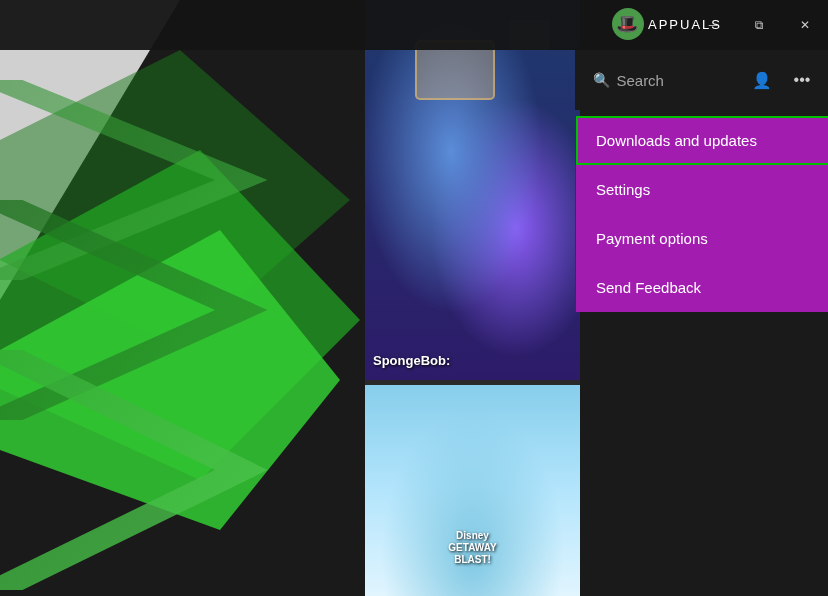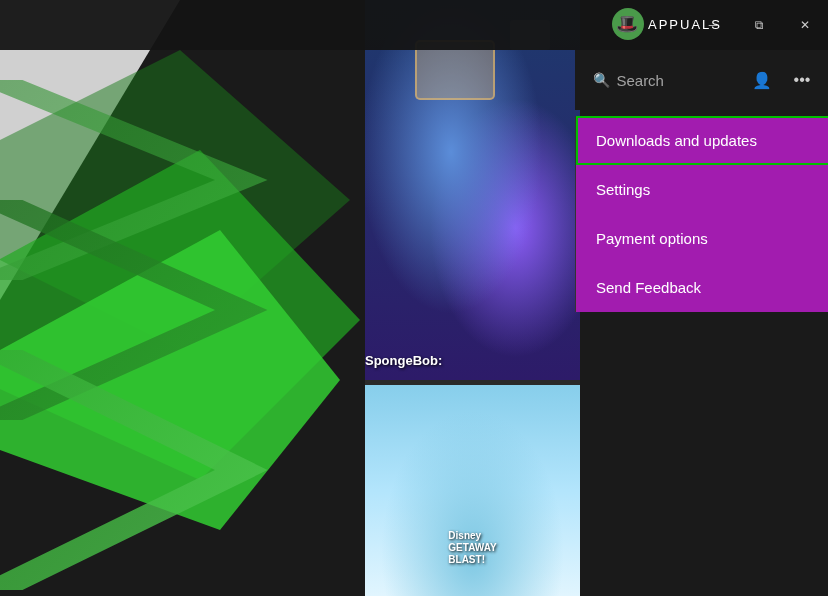--- a/index.html
+++ b/index.html
@@ -71,21 +71,21 @@
       height: 100%;
       background: 
         radial-gradient(ellipse at 40% 40%, #5b8dd9 0%, transparent 50%),
         radial-gradient(ellipse at 70% 60%, #8b5cf6 0%, transparent 40%),
         linear-gradient(to bottom, #1e3a6e, #2d1b69);
     }
 
     .thumbnail-label {
       position: absolute;
       bottom: 12px;
-      left: 0;
+      left: 8px;
       color: #fff;
       font-size: 13px;
       font-weight: 600;
       text-shadow: 1px 1px 3px #000;
     }
 
     .thumbnail-bottom {
       position: absolute;
       top: 385px;
       left: 0;
@@ -279,21 +279,21 @@
       <div class="thumbnail-top-inner"></div>
 
       <div style="position:absolute;top:40px;left:50px;width:80px;height:60px;background:rgba(255,200,100,0.3);border-radius:5px;border:2px solid rgba(255,200,100,0.5);"></div>
       <div style="position:absolute;top:20px;right:30px;width:40px;height:30px;background:rgba(255,255,255,0.2);border-radius:3px;"></div>
       <div class="thumbnail-label">SpongeBob:</div>
     </div>
 
     <div class="thumbnail-bottom">
       <div class="thumbnail-bottom-inner"></div>
 
-      <div style="position:absolute;bottom:30px;left:50%;transform:translateX(-50%);text-align:left;">
+      <div style="position:absolute;bottom:30px;left:50%;transform:translateX(-50%);text-align:center;">
         <div style="color:#fff;font-size:10px;font-weight:bold;text-shadow:1px 1px 3px #000;line-height:1.2;">Disney<br>GETAWAY<br>BLAST!</div>
       </div>
     </div>
   </div>
 </div>
 
 <div class="title-bar">
 
   <div style="position:absolute;left:612px;top:8px;display:flex;align-items:center;gap:4px;">
     <div style="width:32px;height:32px;background:#4a9a4a;border-radius:50%;display:flex;align-items:center;justify-content:center;font-size:18px;">🎩</div>

